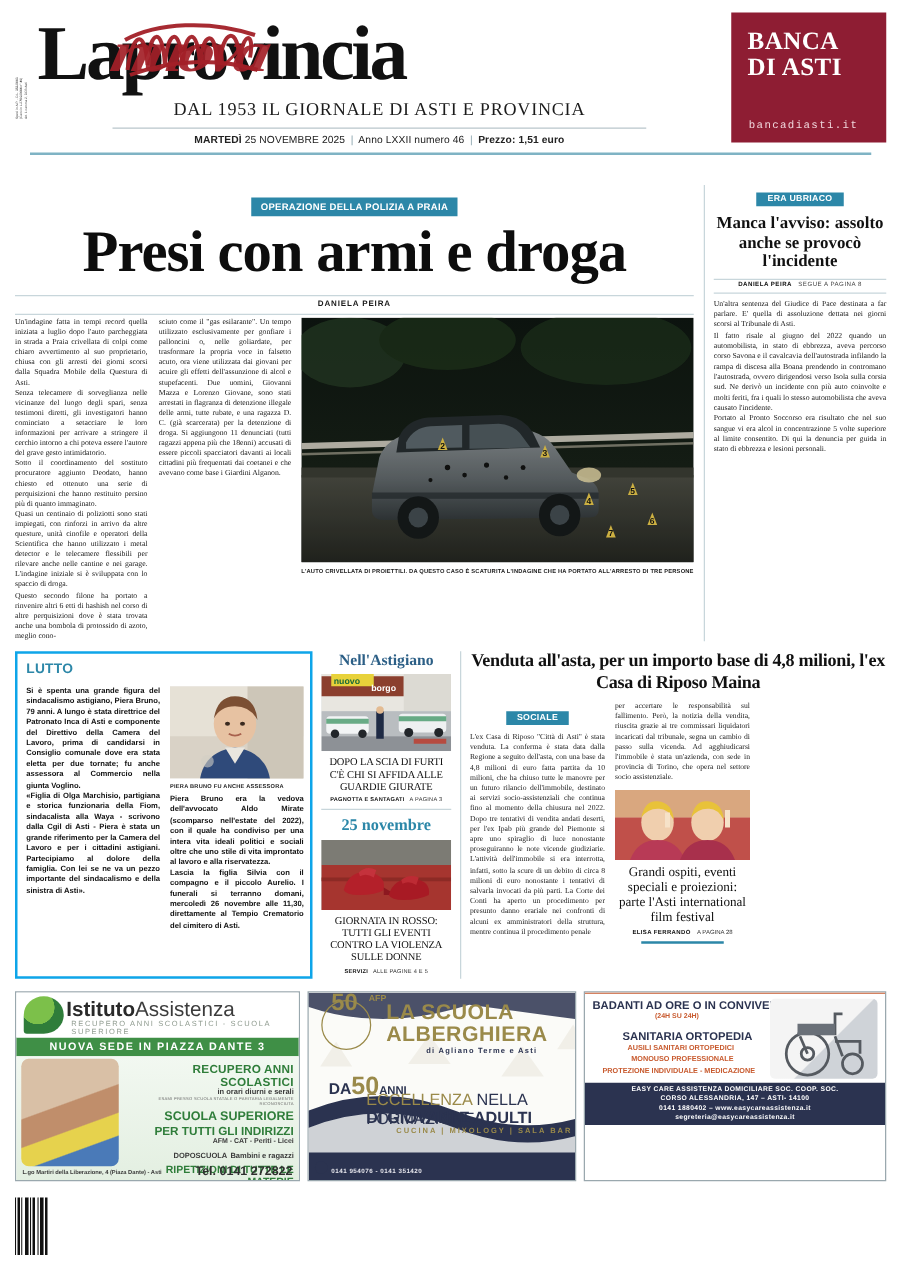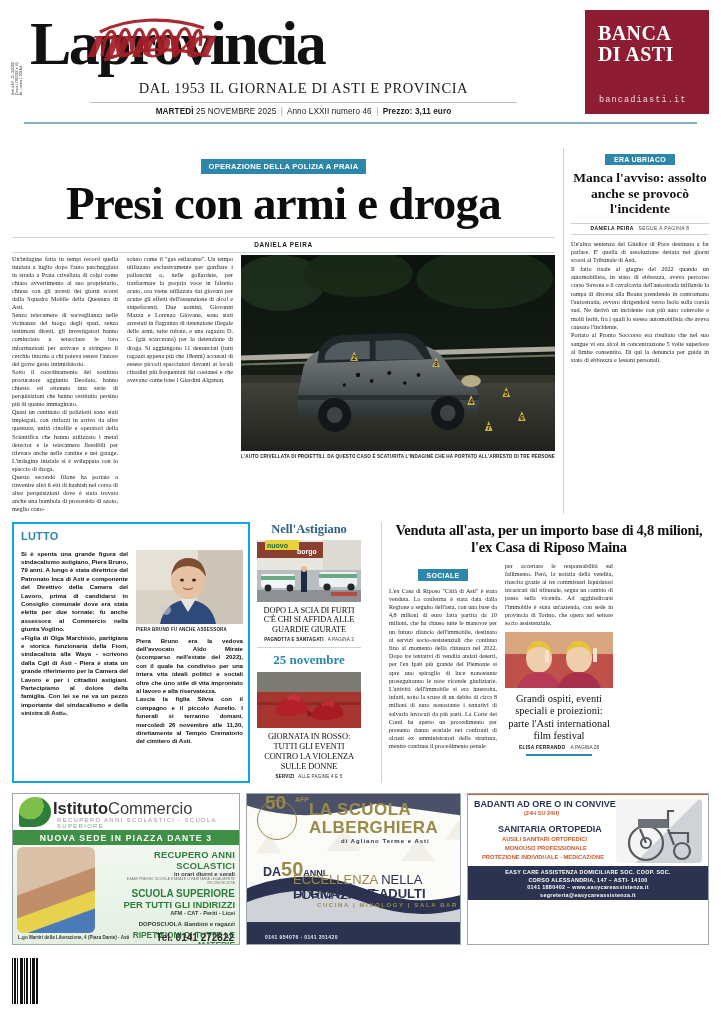--- a/index.html
+++ b/index.html
@@ -163,21 +163,21 @@
     font-family:"Liberation Sans", sans-serif; font-weight:bold;
     font-size:6.1px; line-height:8.4px; color:#111;
     hyphens:auto; -webkit-hyphens:auto;
   }
   .lutto-photo { width:100%; height:74px; margin-bottom:3px; position:relative; overflow:hidden; }
   .lutto-cap {
     font-family:"Liberation Sans", sans-serif; font-weight:bold;
     font-size:4.5px; color:#222; letter-spacing:.2px; padding-bottom:5px;
   }
 
-  .astig-box { width:104px; flex:0 0 104px; margin-right:20px; }
+  .astig-box { width:104px; flex:0 0 104px; margin-right:7px; }
   .astig-head {
     text-align:center; font-family:"Liberation Serif", serif;
     font-weight:bold; font-size:12.5px; color:#2c5f86; padding-bottom:3px;
   }
   .astig-photo { width:100%; height:62px; position:relative; overflow:hidden; }
   .astig-t {
     text-align:center; font-family:"Liberation Serif", serif;
     font-size:8.4px; line-height:9.8px; color:#111; padding-top:4px;
     letter-spacing:-.1px;
   }
@@ -367,21 +367,21 @@
         </div>
         <div class="mast-sub">DAL 1953 IL GIORNALE DI ASTI E PROVINCIA</div>
         <div class="mast-rule"></div>
         <div class="mast-date">
           <b>MARTEDÌ</b>
           <span>25 NOVEMBRE 2025</span>
           <span class="sep">|</span>
           <span>Anno LXXII numero 46</span>
           <span class="sep">|</span>
           <b>Prezzo:</b>
-          <b>3,11 euro</b>
+          <b>1,51 euro</b>
         </div>
       </div>
 
       <div class="mast-right">
         <div class="bank-box">
           <div class="bank-name">BANCA</div>
           <div class="bank-name">DI ASTI</div>
           <div class="bank-url">bancadiasti.it</div>
         </div>
       </div>
@@ -646,21 +646,21 @@
         </div>
       </div>
     </div>
   </div>
 
   <div class="ads">
 
     <div class="ad ad-a">
       <div class="adA-head">
         <div class="adA-leaf"></div>
-        <div class="adA-logo"><b>Istituto</b><span>Commercio</span></div>
+        <div class="adA-logo"><b>Istituto</b><span>Assistenza</span></div>
         <div class="adA-sub">RECUPERO ANNI SCOLASTICI - SCUOLA SUPERIORE</div>
       </div>
       <div class="adA-band">NUOVA SEDE IN PIAZZA DANTE 3</div>
       <div class="adA-body">
         <div class="adA-girl"></div>
         <div class="adA-lines">
           <div class="adA-l1">RECUPERO ANNI SCOLASTICI</div>
           <div class="adA-l2">in orari diurni e serali</div>
           <div class="adA-l3">ESAMI PRESSO SCUOLA STATALE O PARITARIA LEGALMENTE RICONOSCIUTA</div>
           <div class="adA-l4">SCUOLA SUPERIORE</div>

